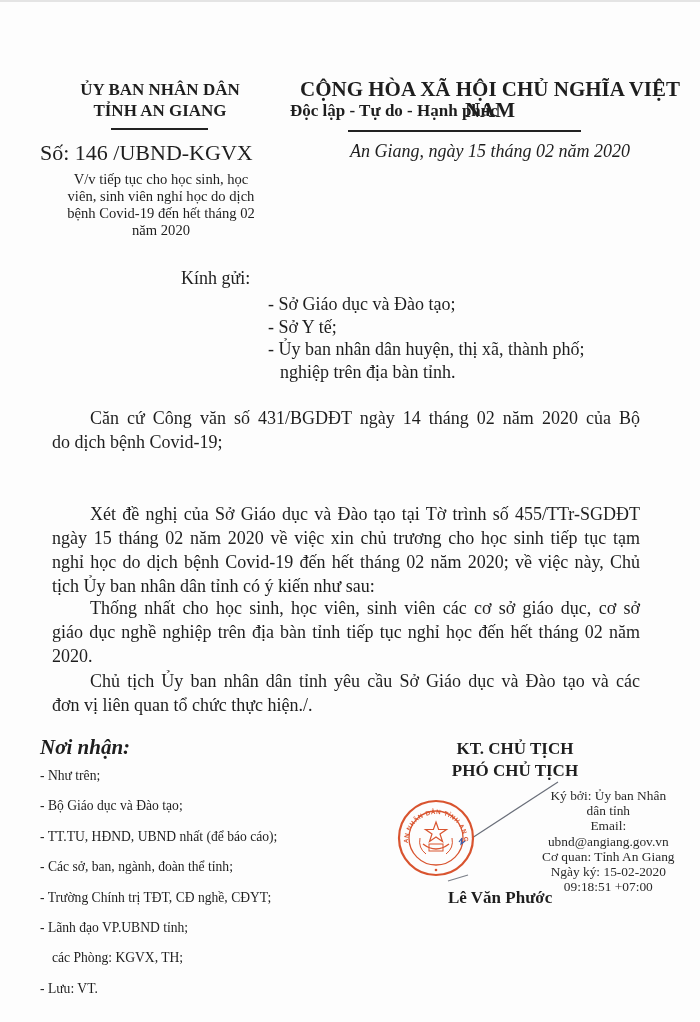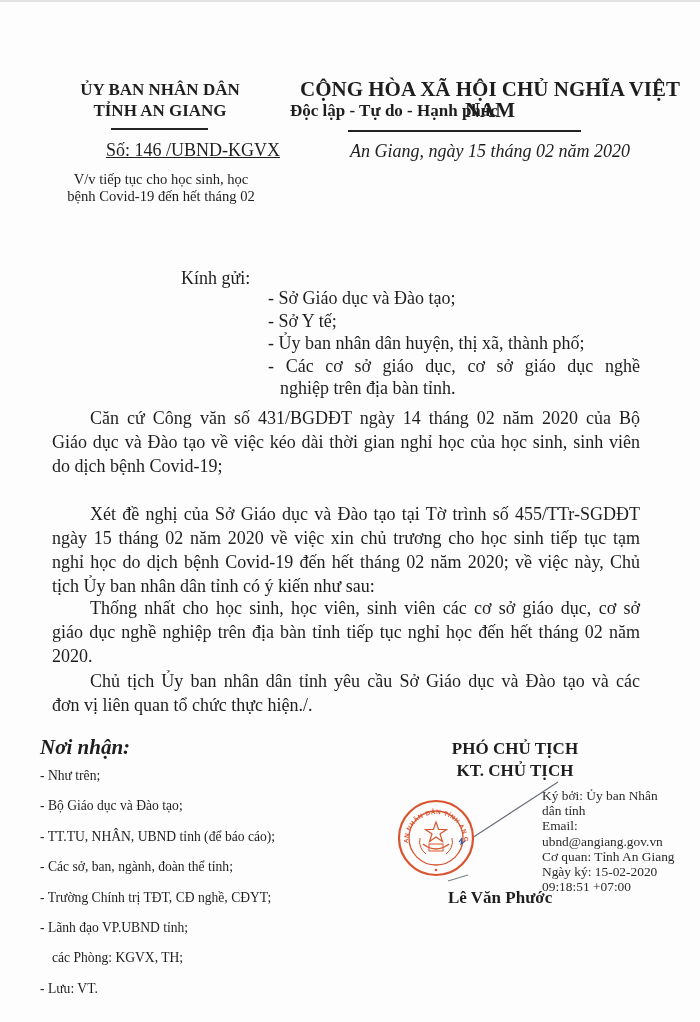--- a/index.html
+++ b/index.html
@@ -8,90 +8,90 @@
       background: #fdfdfd; position: relative;
       font-family: "Liberation Serif", "DejaVu Serif", serif;
       color: #1e1e1e;
     }
     .topbar { position: absolute; left: 0; top: 0; width: 700px; height: 2px; background: #e4e4e4; }
     .abs { position: absolute; }
 
     
     .agency { left: 40px; top: 79px; width: 240px; font-size: 17px; line-height: 21px; font-weight: bold; text-align: center; }
     .agency-rule { left: 111px; top: 128px; width: 97px; height: 1.5px; background: #222; }
-    .docno { left: 40px; top: 140px; width: 240px; font-size: 18px; text-align: right; text-decoration: underline; }
+    .docno { left: 40px; top: 140px; width: 240px; font-size: 22px; text-align: left; }
     .subject { left: 44px; top: 171px; width: 234px; font-size: 14.6px; line-height: 17px; text-align: center; }
 
     
     .nation { left: 290px; top: 79px; width: 400px; font-size: 21px; line-height: 21px; font-weight: bold; text-align: center; }
     .motto { left: 290px; top: 101px; width: 400px; font-size: 17px; font-weight: bold; text-align: left; }
     .motto-rule { left: 348px; top: 130px; width: 233px; height: 1.5px; background: #222; }
     .place-date { left: 290px; top: 141px; width: 400px; font-size: 18px; font-style: italic; text-align: center; }
 
     
     .kinhgui { left: 181px; top: 268px; font-size: 18px; }
-    .recips { left: 268px; top: 287px; width: 372px; font-size: 18px; line-height: 22.5px; }
+    .recips { left: 268px; top: 293px; width: 372px; font-size: 18px; line-height: 22.5px; }
     .recips .row { display: block; white-space: nowrap; }
     .recips .just { text-align: justify; text-align-last: justify; white-space: normal; }
     .recips .cont { padding-left: 12px; }
 
     
     .para { left: 52px; width: 588px; font-size: 18px; line-height: 24px; text-align: justify; }
     .para .ln { display: block; white-space: nowrap; }
     .para .jl { text-align: justify; text-align-last: justify; white-space: normal; }
     .para .ind { text-indent: 38px; }
 
     
     .noinhan-title { left: 40px; top: 735px; font-size: 21px; font-weight: bold; font-style: italic; }
     .noinhan { left: 40px; top: 755px; font-size: 13.6px; line-height: 18.4px; }
     .noinhan .row { display: block; white-space: nowrap; margin-top: 12px; }
     .noinhan .cont { padding-left: 12px; }
 
     
     .sig-title { left: 420px; top: 738px; width: 190px; font-size: 17px; line-height: 22px; font-weight: bold; text-align: center; }
     .sig-info { left: 542px; top: 788px; font-size: 13.4px; line-height: 15.2px; color: #2a2a2a; }
-    .sig-info .row { display: block; white-space: nowrap; }
+    .sig-info .row { display: block; white-space: nowrap; text-align: center; }
     .signer { left: 448px; top: 888px; font-size: 17px; font-weight: bold; }
     .seal { left: 396px; top: 798px; width: 80px; height: 80px; }
     .sig-stroke { left: 470px; top: 780px; width: 90px; height: 60px; }
     .sig-dash { left: 447px; top: 874px; width: 22px; height: 8px; }
   </style>
 </head>
 <body>
 
 <div class="topbar"></div>
 
 <div class="abs agency">
   <div>ỦY BAN NHÂN DÂN</div>
   <div>TỈNH AN GIANG</div>
 </div>
 <div class="abs agency-rule"></div>
 <div class="abs docno">Số:  146 /UBND-KGVX</div>
 <div class="abs subject">
   <div>V/v tiếp tục cho học sinh, học</div>
+  <div>viên, sinh viên nghỉ học do dịch</div>
   <div>bệnh Covid-19 đến hết tháng 02</div>
+  <div>năm 2020</div>
 </div>
 
 <div class="abs nation">CỘNG HÒA XÃ HỘI CHỦ NGHĨA VIỆT NAM</div>
 <div class="abs motto">Độc lập - Tự do - Hạnh phúc</div>
 <div class="abs motto-rule"></div>
 <div class="abs place-date">An Giang, ngày 15 tháng 02 năm 2020</div>
 
 <div class="abs kinhgui">Kính gửi:</div>
 <div class="abs recips">
   <span class="row">- Sở Giáo dục và Đào tạo;</span>
   <span class="row">- Sở Y tế;</span>
   <span class="row">- Ủy ban nhân dân huyện, thị xã, thành phố;</span>
-  <span class="row just">- Các cơ sở giáo dục, cơ sở giáo dục nghề</span>
   <span class="row cont">nghiệp trên địa bàn tỉnh.</span>
 </div>
 
 <div class="abs para" style="top:406px;">
   <span class="ln jl ind">Căn cứ Công văn số 431/BGDĐT ngày 14 tháng 02 năm 2020 của Bộ</span>
-  <span class="ln jl">Giáo dục và Đào tạo về việc kéo dài thời gian nghỉ học của học sinh, sinh viên</span>
   <span class="ln">do dịch bệnh Covid-19;</span>
 </div>
 
 <div class="abs para" style="top:502px;">
   <span class="ln jl ind">Xét đề nghị của Sở Giáo dục và Đào tạo tại Tờ trình số 455/TTr-SGDĐT</span>
   <span class="ln jl">ngày 15 tháng 02 năm 2020 về việc xin chủ trương cho học sinh tiếp tục tạm</span>
   <span class="ln jl">nghỉ học do dịch bệnh Covid-19 đến hết tháng 02 năm 2020; về việc này, Chủ</span>
   <span class="ln">tịch Ủy ban nhân dân tỉnh có ý kiến như sau:</span>
 </div>
 
@@ -103,31 +103,31 @@
 
 <div class="abs para" style="top:669px;">
   <span class="ln jl ind">Chủ tịch Ủy ban nhân dân tỉnh yêu cầu Sở Giáo dục và Đào tạo và các</span>
   <span class="ln">đơn vị liên quan tổ chức thực hiện./.</span>
 </div>
 
 <div class="abs noinhan-title">Nơi nhận:</div>
 <div class="abs noinhan">
   <span class="row">- Như trên;</span>
   <span class="row">- Bộ Giáo dục và Đào tạo;</span>
-  <span class="row">- TT.TU, NHÂN, UBND tỉnh (để báo cáo);</span>
+  <span class="row">- TT.TU, HĐND, UBND nhất (để báo cáo);</span>
   <span class="row">- Các sở, ban, ngành, đoàn thể tỉnh;</span>
   <span class="row">- Trường Chính trị TĐT, CĐ nghề, CĐYT;</span>
   <span class="row">- Lãnh đạo VP.UBND tỉnh;</span>
   <span class="row cont">các Phòng: KGVX, TH;</span>
   <span class="row">- Lưu: VT.</span>
 </div>
 
 <div class="abs sig-title">
+  <div>KT. CHỦ TỊCH</div>
   <div>PHÓ CHỦ TỊCH</div>
-  <div>KT. CHỦ TỊCH</div>
 </div>
 
 <svg class="abs sig-stroke" viewBox="0 0 90 60">
   <line x1="88" y1="2" x2="2" y2="58" stroke="#6a6f7a" stroke-width="1.2"></line>
 </svg>
 
 <svg class="abs seal" viewBox="0 0 80 80">
   <circle cx="40" cy="40" r="37" fill="none" stroke="#d9542f" stroke-width="2.2"></circle>
   <circle cx="40" cy="40" r="27" fill="none" stroke="#d9542f" stroke-width="1.3"></circle>
   <path id="sealArc" d="M 12 44 A 28 28 0 1 1 68 44" fill="none"></path>

